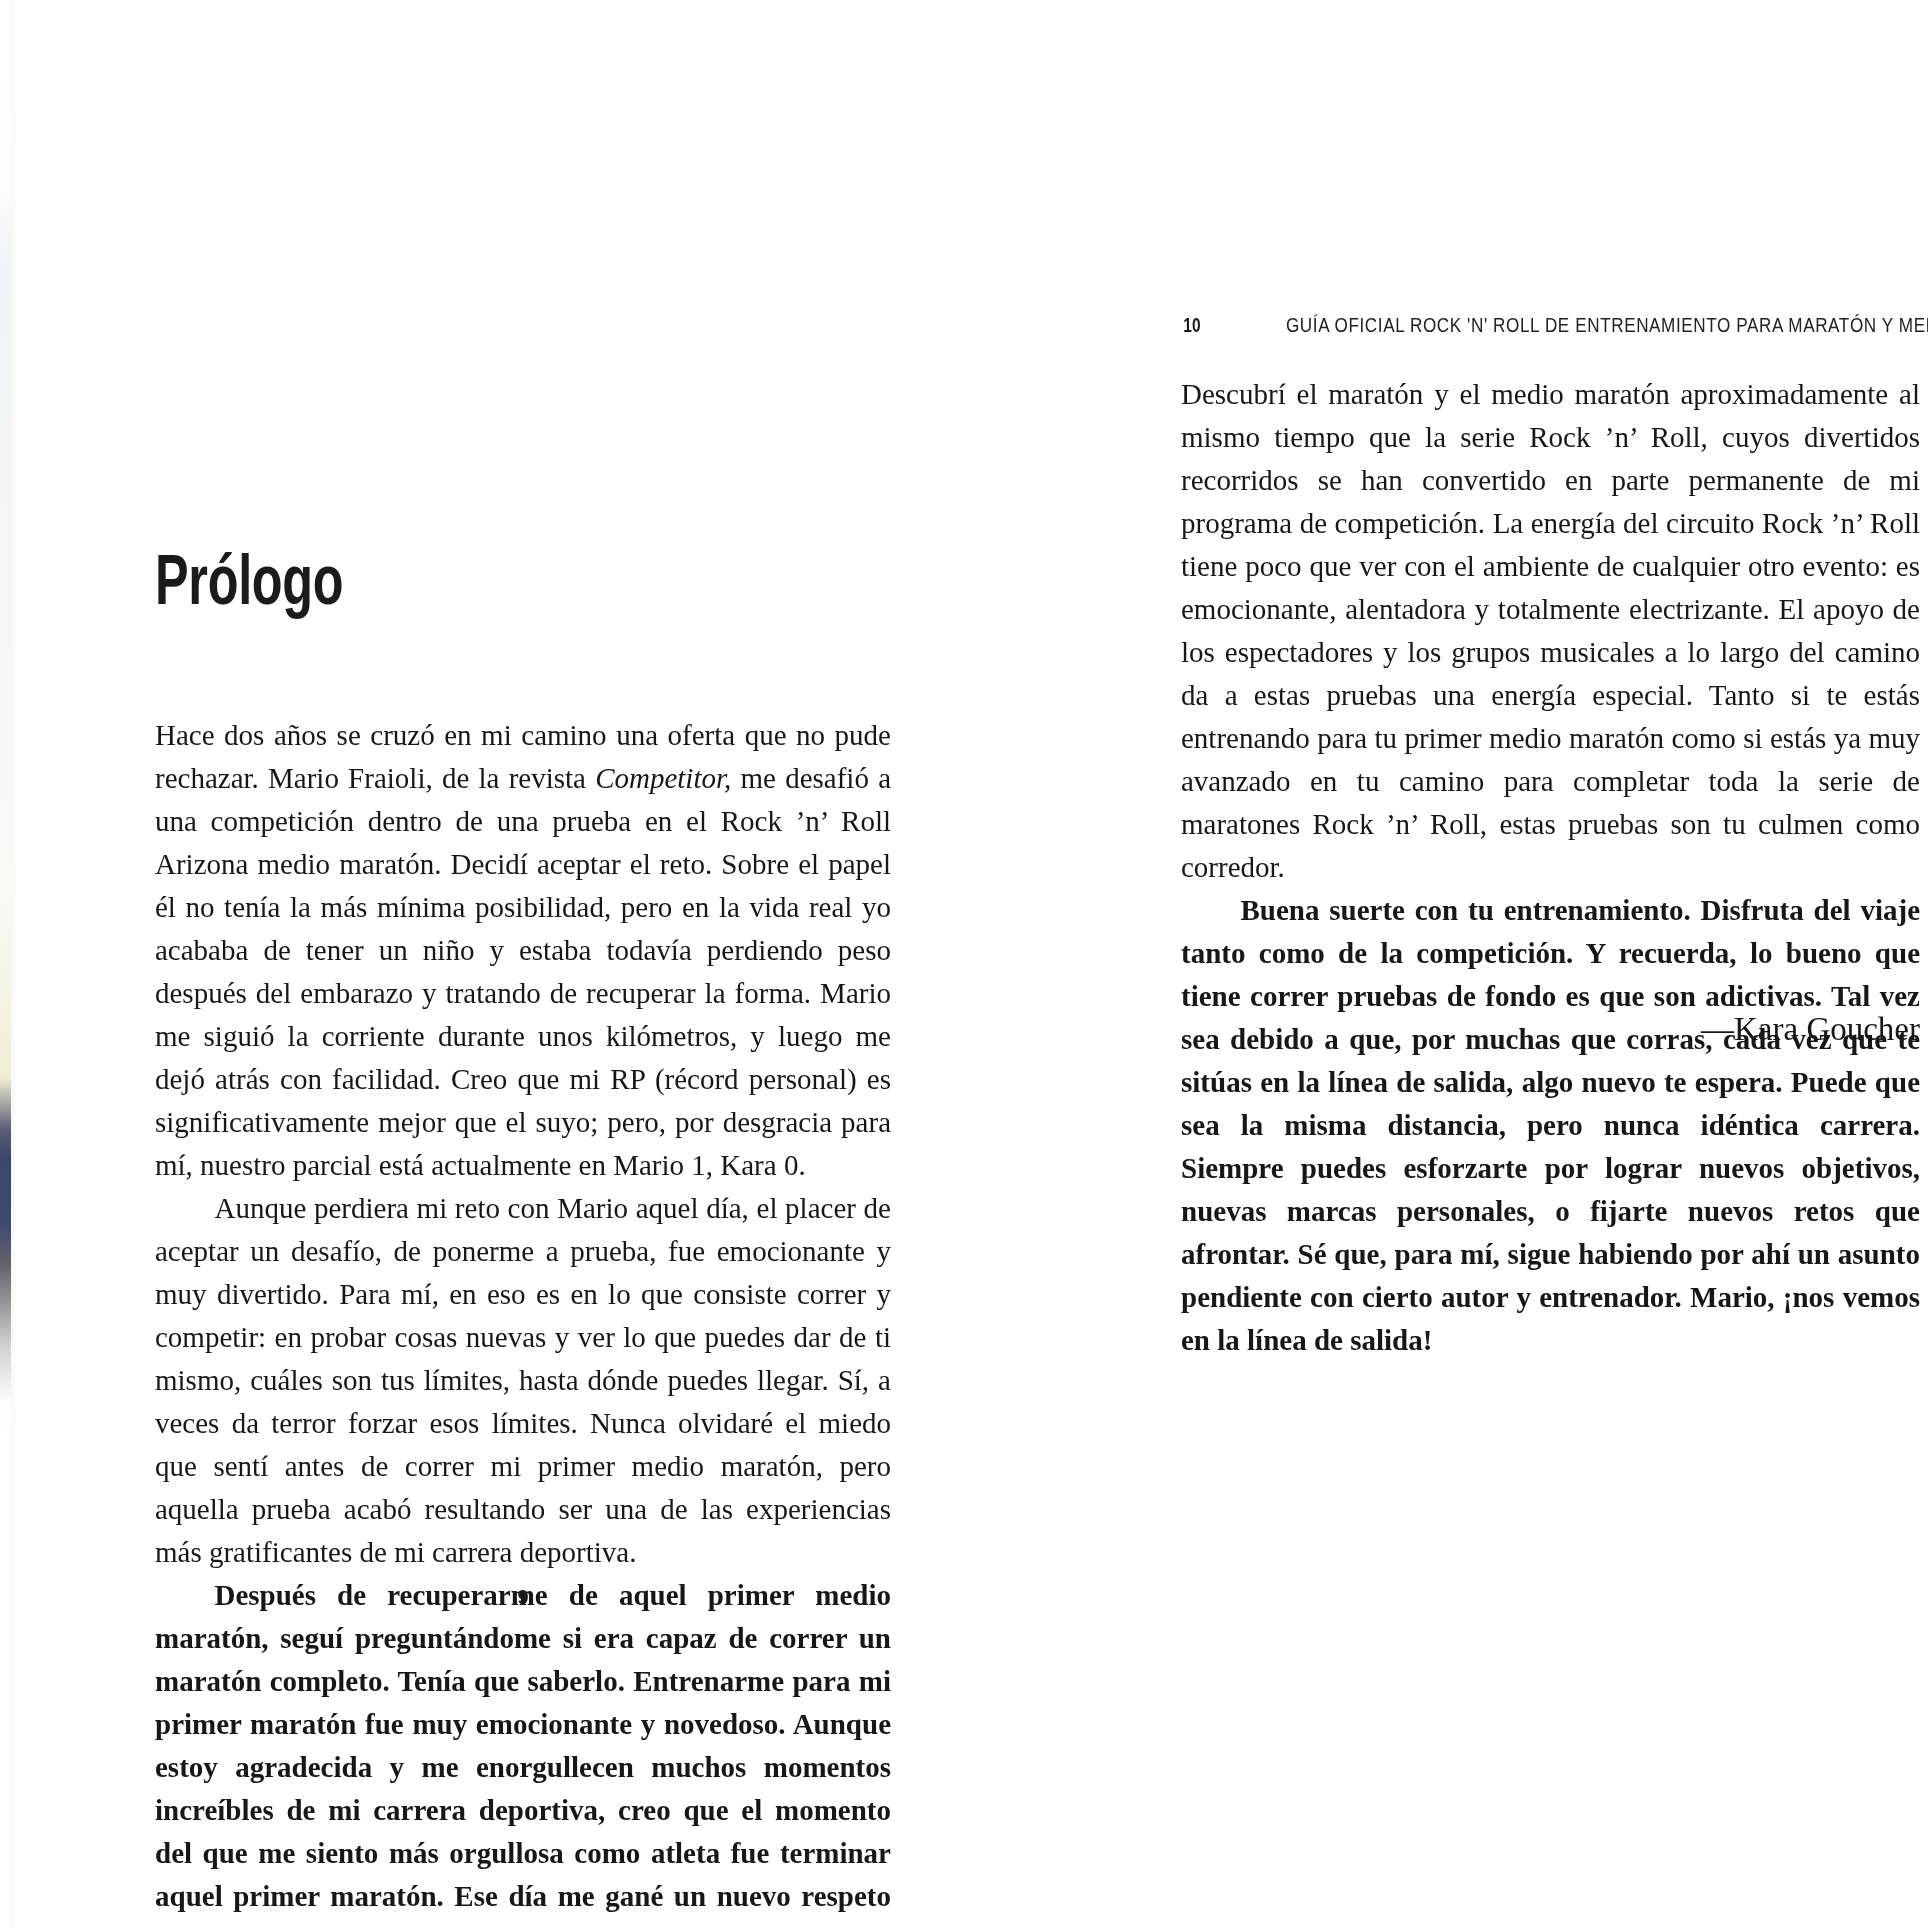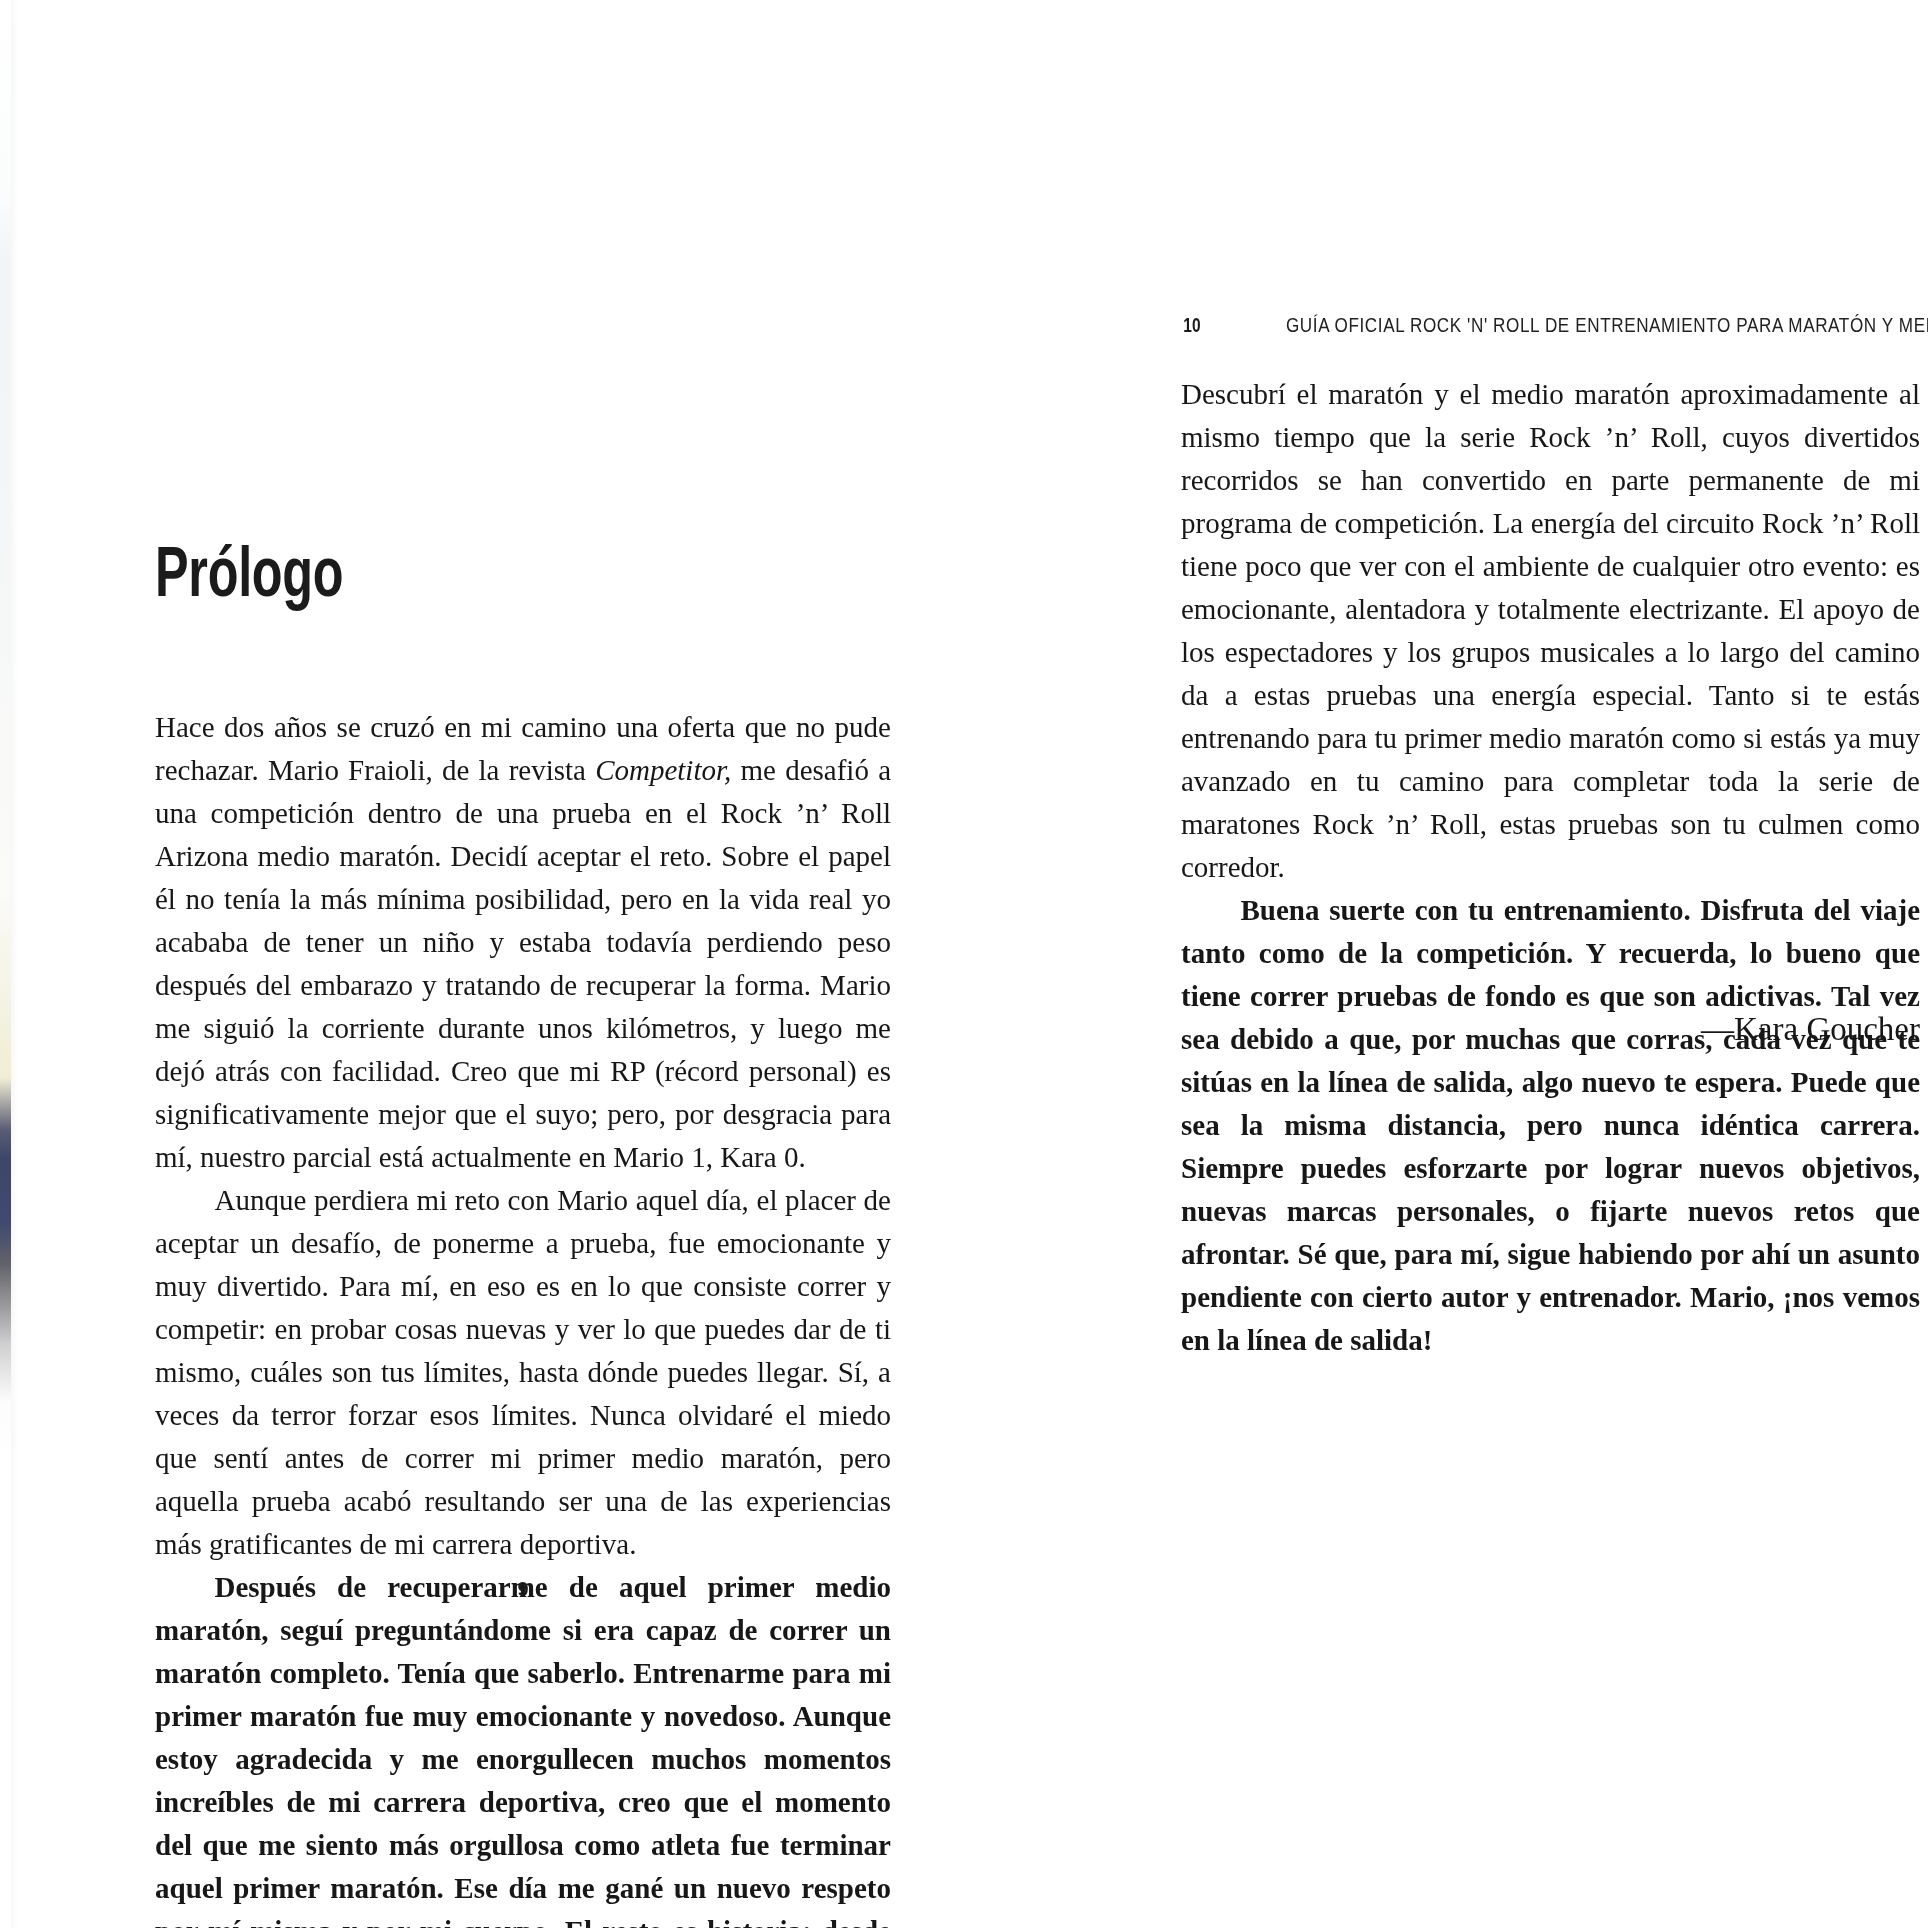--- a/index.html
+++ b/index.html
@@ -59,21 +59,21 @@
     position: absolute;
     left: 0;
     top: 0;
     width: 1928px;
     height: 1928px;
   }
 
   .page-left {
     position: absolute;
     left: 105px;
-    top: 0;
+    top: 8px;
     width: 859px;
     height: 1683px;
   }
 
   .page-right {
     position: absolute;
     left: 964px;
     top: 0;
     width: 964px;
     height: 1928px;

